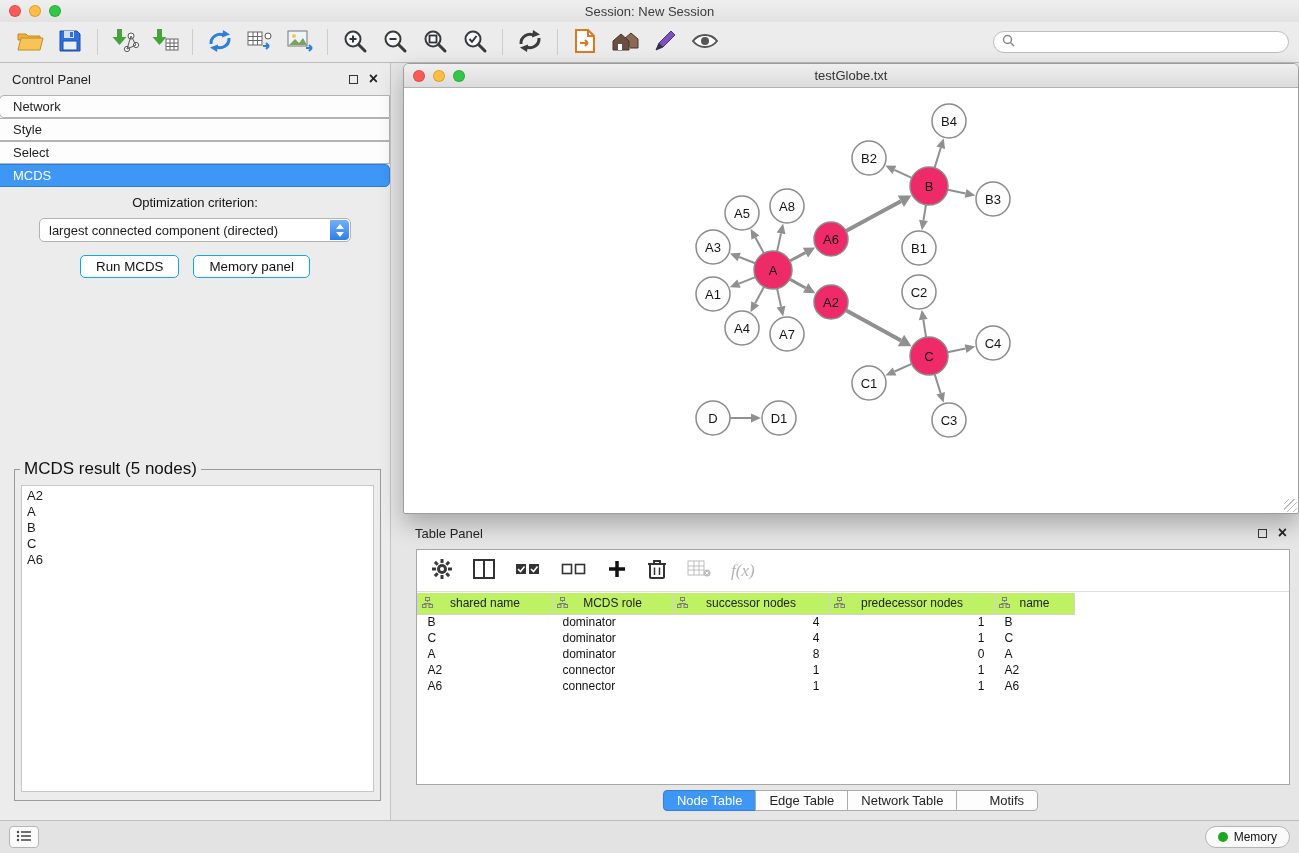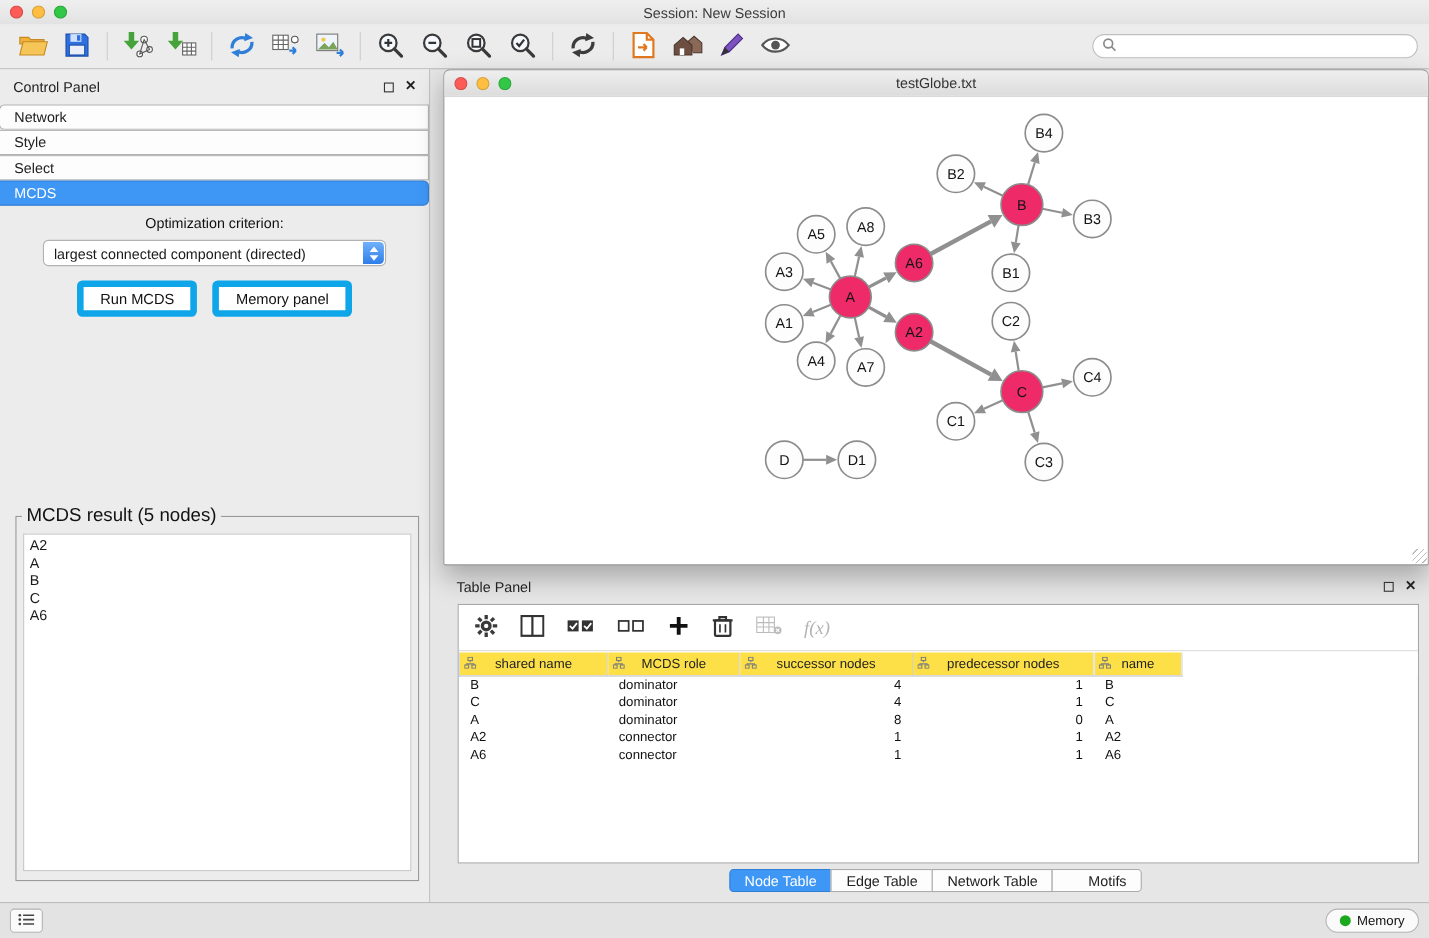--- a/index.html
+++ b/index.html
@@ -39,21 +39,21 @@
   .opt-label { text-align:center; margin-top:8px; color:#111; }
   .dropdown { margin:8px auto 0; width:312px; height:24px; background:#fff; border:1px solid #b2b2b2;
               border-radius:5px; display:flex; align-items:center; padding:0 26px 0 9px; position:relative; }
   .dropdown-value { white-space:nowrap; overflow:hidden; }
   .dropdown-stepper { position:absolute; right:1px; top:1px; bottom:1px; width:19px;
               background:linear-gradient(#6fb1fb,#2f7ee9); border-radius:0 4px 4px 0;
               display:flex; flex-direction:column; align-items:center; justify-content:center; gap:3px; }
   .tri-up { width:0; height:0; border-left:4px solid transparent; border-right:4px solid transparent; border-bottom:5px solid #fff; }
   .tri-down { width:0; height:0; border-left:4px solid transparent; border-right:4px solid transparent; border-top:5px solid #fff; }
   .cp-buttons { display:flex; justify-content:center; gap:14px; margin-top:13px; }
-  .btn { background:#fff; border:6px solid #0ea5e9; border-radius:5px; padding:3px 15px; color:#111; }
+  .btn { background:#fff; border:1px solid #0ea5e9; border-radius:5px; padding:3px 15px; color:#111; }
   .mcds-fieldset { position:absolute; left:14px; right:9px; top:396px; bottom:19px;
                    border:1px solid #9a9a9a; background:#ececec; }
   .mcds-fieldset legend { padding:0 4px; margin-left:5px; color:#111; font-size:17px; }
   .mcds-list { position:absolute; left:6px; right:6px; top:6px; bottom:8px; background:#fff;
                border:1px solid #c6c6c6; overflow:auto; padding:2px 0; }
   .mcds-item { padding:0 5px; line-height:16px; }
 
   
   .network-window { position:absolute; left:403px; top:63px; width:896px; height:451px; background:#fff;
                     border:1px solid #9c9c9c; border-radius:6px 6px 2px 2px;
@@ -70,21 +70,21 @@
 
   
   .table-panel { position:absolute; left:403px; top:519px; width:896px; height:298px; }
   .tp-inner { position:absolute; left:13px; right:9px; top:30px; height:236px; background:#fff;
               border:1px solid #a8a8a8; }
   .tp-toolbar { height:42px; border-bottom:1px solid #dcdcdc; display:flex; align-items:center;
                 padding:0 14px; gap:20px; }
   .fx-label { font-family:"Liberation Serif","DejaVu Serif",serif; font-style:italic; font-size:17px; color:#b3b3b3; }
   .tp-table-wrap { position:absolute; top:43px; left:0; right:0; bottom:0; overflow:hidden; }
   table.node-table { border-collapse:collapse; table-layout:fixed; width:100%; font-size:12px; }
-  .node-table th { background:#fde047; border:1px solid #d2d2d2; border-top:none; font-weight:normal;
+  .node-table th { background:#bef264; border:1px solid #d2d2d2; border-top:none; font-weight:normal;
                    height:21px; position:relative; text-align:center; color:#222; }
   .node-table th.filler { background:#fff; border:none; }
   .col-icon { position:absolute; left:4px; top:4px; }
   .node-table td { height:16px; padding:0 10px; color:#111; }
   .node-table td.filler { padding:0; }
   .tp-tabs { position:absolute; left:0; right:0; top:271px; display:flex; justify-content:center; }
   .tp-tab { padding:2px 13px; border:1px solid #ababab; background:#fdfdfd; margin-left:-1px; color:#222; }
   .tp-tab:first-child { border-radius:4px 0 0 4px; }
   .tp-tab:last-child { border-radius:0 4px 4px 0;padding-left:32px; }
   .tp-tab.active { background:#3e96f5; border-color:#2f7fd6; color:#fff; }

